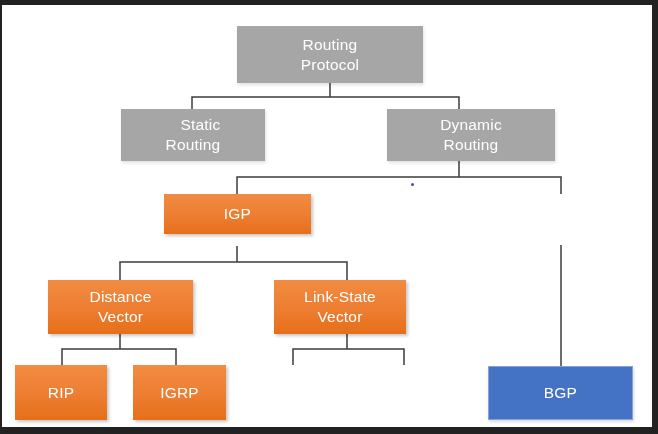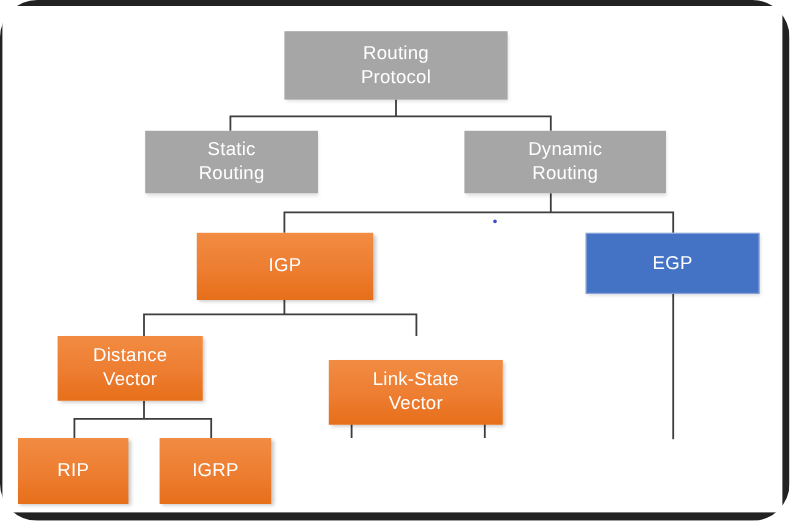--- a/index.html
+++ b/index.html
@@ -3,21 +3,20 @@
 <meta charset="utf-8">
 <style>
   html, body { margin: 0; padding: 0; background: #ffffff; }
   #stage {
     position: relative;
     width: 658px;
     height: 434px;
     background: #ffffff;
     font-family: "Liberation Sans", "DejaVu Sans", sans-serif;
     overflow: hidden;
-    border-radius: 31px;
   }
   
   .frame { position: absolute; background: #222222; }
   .frame-top    { left: 0; top: 0;   width: 658px; height: 5px; }
   .frame-bottom { left: 0; top: 427px; width: 658px; height: 7px; }
   .frame-left   { left: 0; top: 0; width: 2px; height: 434px; }
   .frame-right  { left: 652px; top: 0; width: 6px; height: 434px; }
 
   
   #connectors { position: absolute; left: 0; top: 0; width: 658px; height: 434px; }
@@ -45,26 +44,26 @@
     background: linear-gradient(180deg, #f18c42 0%, #ed7d31 55%, #e66f19 100%);
     box-shadow: 2px 2px 3px rgba(0,0,0,0.22);
   }
   .node.blue {
     background: #4472c4;
     border: 1px solid rgba(255,255,255,0.35);
     box-shadow: 1px 2px 3px rgba(0,0,0,0.15);
   }
 
   .n-routing-protocol  { left: 237px; top: 26px;  width: 186px; height: 57px; }
-  .n-static-routing    { left: 121px; top: 109px; width: 144px; height: 52px; }
+  .n-static-routing    { left: 121px; top: 109px; width: 144px; height: 52px; text-align: right; }
   .n-dynamic-routing   { left: 387px; top: 109px; width: 168px; height: 52px; }
-  .n-igp               { left: 164px; top: 194px; width: 147px; height: 56px; }
+  .n-igp               { left: 164px; top: 194px; width: 147px; height: 40px; }
   .n-egp               { left: 488px; top: 194px; width: 145px; height: 51px; }
-  .n-distance-vector   { left: 48px;  top: 280px; width: 121px; height: 54px; }
-  .n-link-state-vector { left: 274px; top: 280px; width: 145px; height: 54px; margin-top: 20px; }
+  .n-distance-vector   { left: 48px;  top: 280px; width: 145px; height: 54px; }
+  .n-link-state-vector { left: 274px; top: 280px; width: 132px; height: 54px; }
   .n-rip               { left: 15px;  top: 365px; width: 92px;  height: 55px; }
   .n-igrp              { left: 133px; top: 365px; width: 93px;  height: 55px; }
   .n-eigrp             { left: 248px; top: 365px; width: 90px;  height: 55px; }
   .n-ospf              { left: 359px; top: 365px; width: 90px;  height: 55px; }
   .n-bgp               { left: 488px; top: 366px; width: 145px; height: 54px; }
 
   
   .stray-dot {
     position: absolute;
     left: 411px; top: 183px;
@@ -95,37 +94,37 @@
     <span>Static
 Routing</span>
   </div>
   <div class="node gray n-dynamic-routing">
     <span>Dynamic
 Routing</span>
   </div>
   <div class="node orange n-igp">
     <span>IGP</span>
   </div>
-  <div class="node blue n-egp">
-    <span>EGP</span>
-  </div>
   <div class="node orange n-distance-vector">
     <span>Distance
 Vector</span>
   </div>
   <div class="node orange n-link-state-vector">
     <span>Link-State
 Vector</span>
   </div>
   <div class="node orange n-igrp">
     <span>IGRP</span>
   </div>
   <div class="node orange n-rip">
     <span>RIP</span>
   </div>
+  <div class="node blue n-bgp">
+    <span>BGP</span>
+  </div>
 
   <div class="stray-dot"></div>
 
   <div class="frame frame-top"></div>
   <div class="frame frame-bottom"></div>
   <div class="frame frame-left"></div>
   <div class="frame frame-right"></div>
 
 </div>
 

